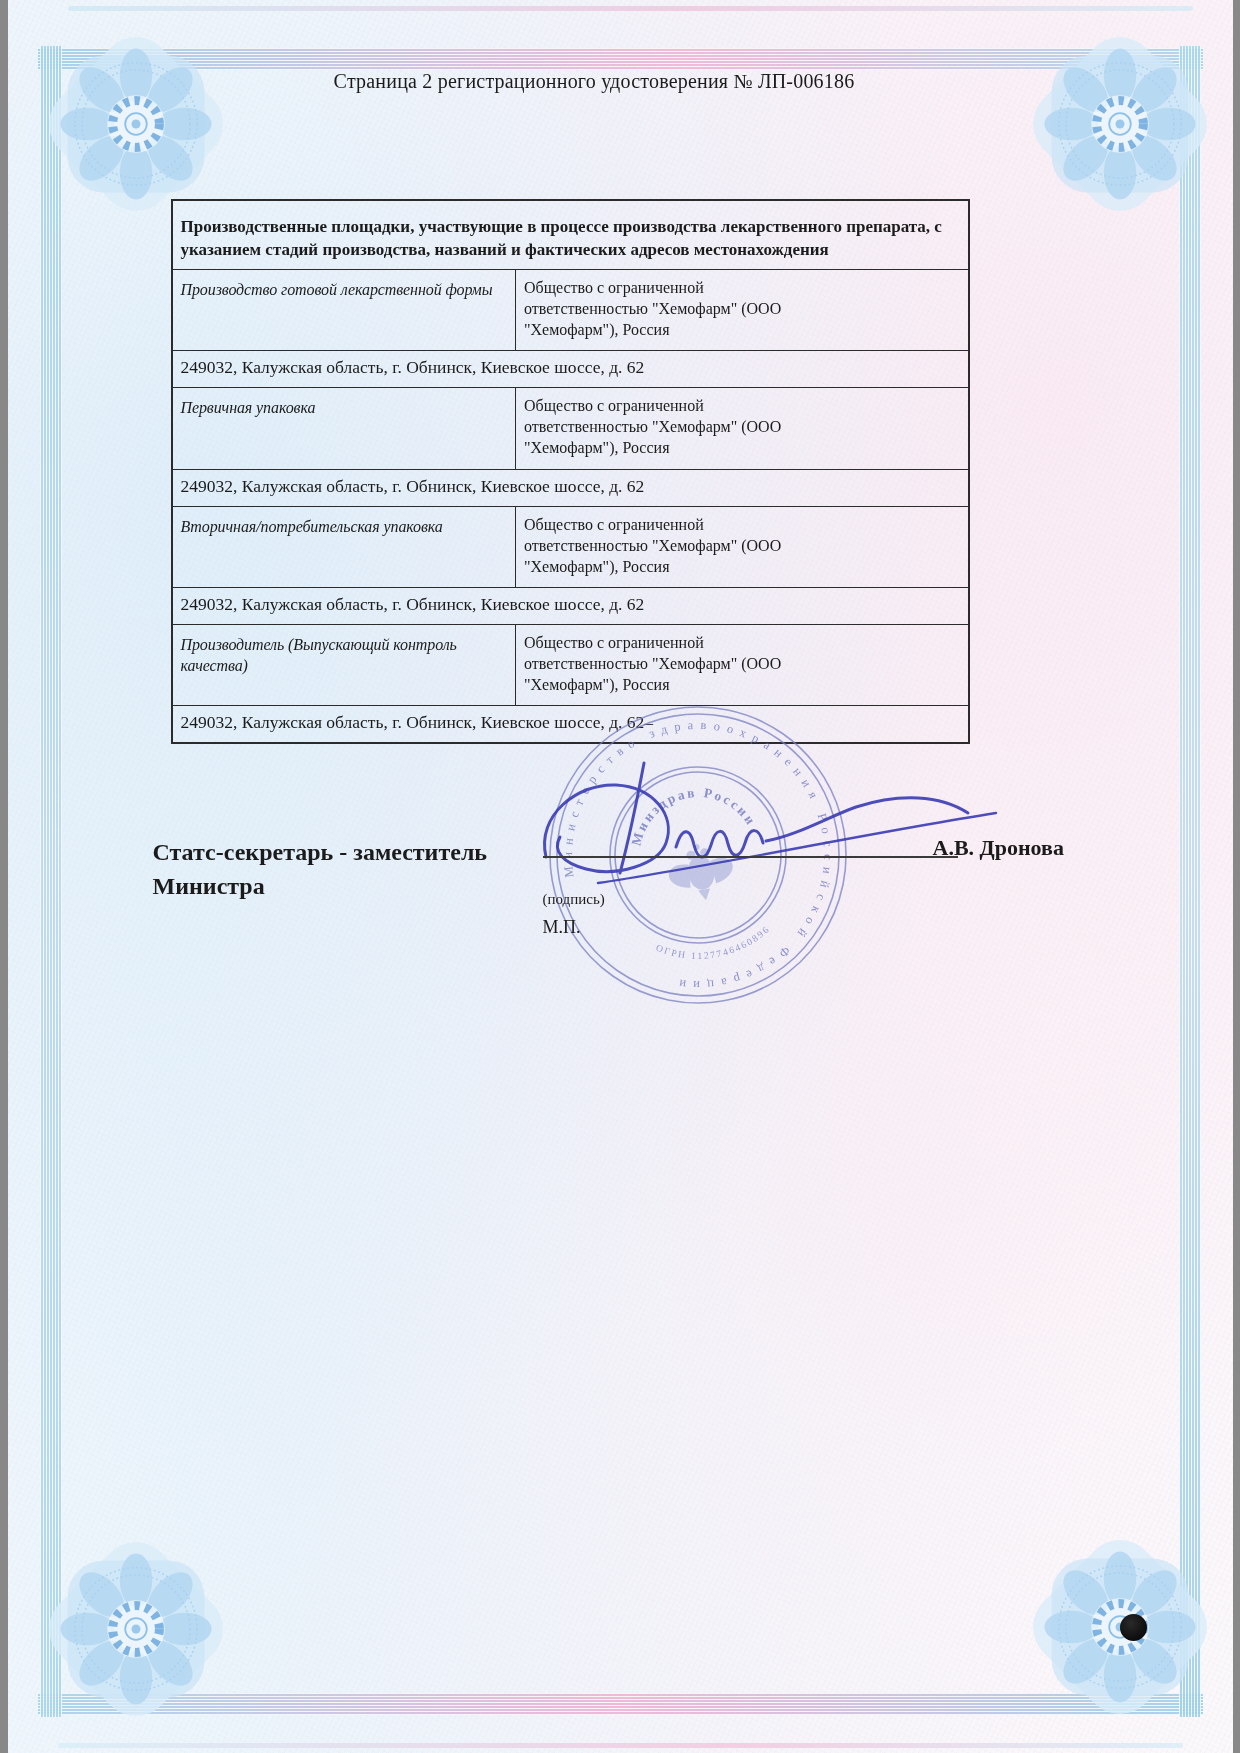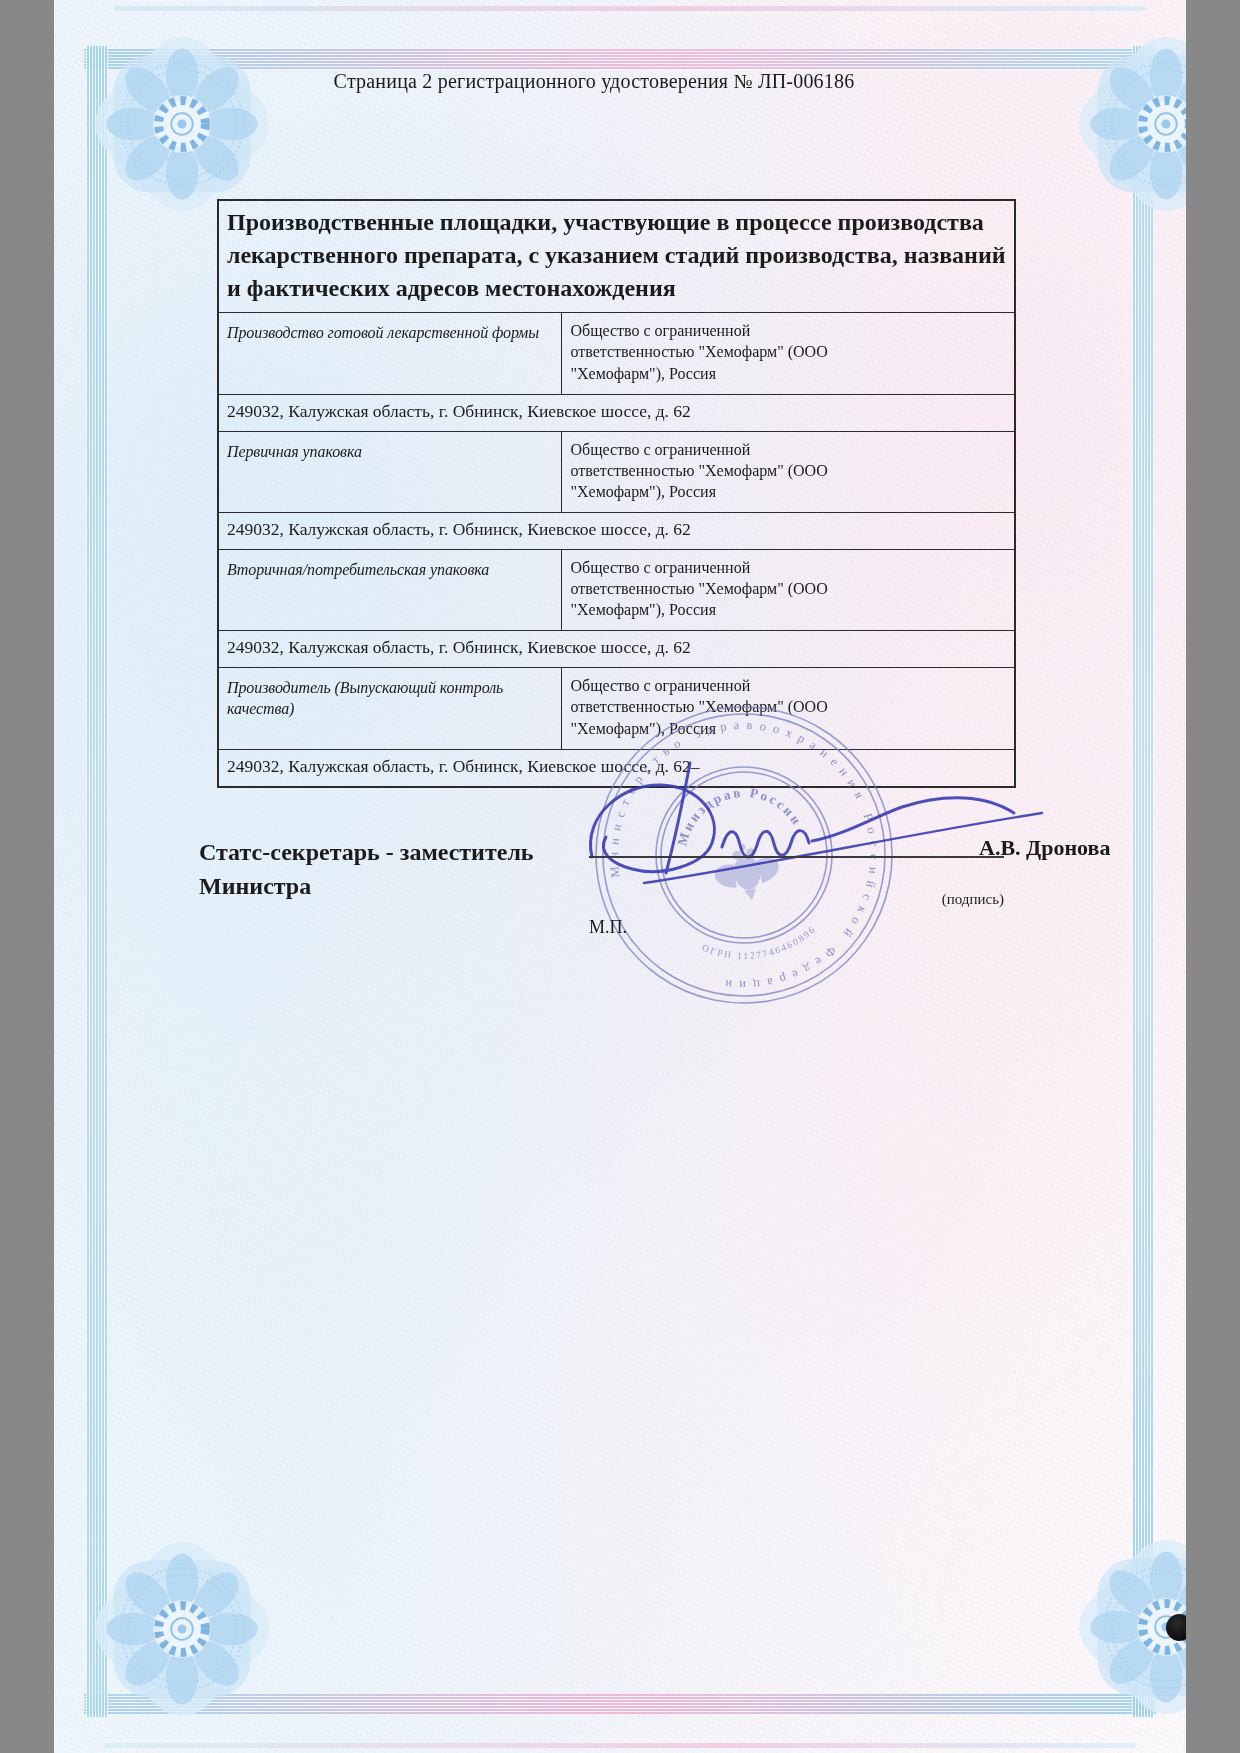--- a/index.html
+++ b/index.html
@@ -1,17 +1,17 @@
 <!DOCTYPE html>
 <html><head>
 <meta charset="utf-8">
 <style>
   html,body{margin:0;padding:0;background:#888;}
   .page{
-    position:relative;width:1132px;height:1753px;margin:0 auto;overflow:hidden;
+    position:relative;width:1225px;height:1753px;margin:0 auto;overflow:hidden;
     background-color:#fbfcfd;
     background-image:
       radial-gradient(ellipse at 16% 28%, rgba(203,228,246,.55), transparent 55%),
       radial-gradient(ellipse at 86% 22%, rgba(248,216,232,.45), transparent 55%),
       radial-gradient(ellipse at 74% 72%, rgba(251,233,241,.45), transparent 60%),
       radial-gradient(ellipse at 22% 82%, rgba(212,234,248,.5), transparent 60%),
       repeating-linear-gradient(115deg, rgba(140,180,215,.055) 0 1.5px, transparent 1.5px 5px),
       repeating-linear-gradient(25deg, rgba(215,150,185,.045) 0 1.5px, transparent 1.5px 5px);
     font-family:"Liberation Serif", serif;color:#1b1b1b;
   }
@@ -40,32 +40,32 @@
   .hole-dot{position:absolute;left:1112px;top:1614px;width:27px;height:27px;border-radius:50%;
     background:radial-gradient(circle at 40% 35%, #2a2a2a, #0c0c0c 70%);}
   
   .doc-header{position:absolute;top:70px;left:0;width:100%;text-align:center;
     font-size:20px;letter-spacing:.2px;transform:translateX(-26px);}
   
   .reg-table{position:absolute;left:163px;top:199px;width:795px;border:2px solid #2b2b2b;
     background:rgba(255,255,255,.0);}
   .trow{display:flex;border-top:1.6px solid #2b2b2b;}
   .trow:first-child{border-top:none;}
-  .thead-cell{padding:5px 8px 7px;font-weight:bold;font-size:24px;line-height:1.38;}
+  .thead-cell{padding:14px 8px 7px;font-weight:bold;font-size:17px;line-height:1.38;}
   .cell-stage{width:43.2%;box-sizing:border-box;padding:10px 8px 10px;font-style:italic;
     font-size:16px;letter-spacing:-.1px;border-right:1.6px solid #2b2b2b;line-height:1.3;}
   .cell-company{flex:1;box-sizing:border-box;padding:7px 8px 10px;font-size:16px;line-height:1.32;}
   .cell-company span{display:block;width:272px;}
   .cell-addr{width:100%;box-sizing:border-box;padding:6px 8px 9px;font-size:17.5px;}
   
   .sign-title{position:absolute;left:145px;top:835px;width:400px;font-weight:bold;
     font-size:24px;line-height:1.42;}
   .sign-name{position:absolute;left:925px;top:835px;font-weight:bold;font-size:22px;}
   .sign-rule{position:absolute;left:535px;top:856px;width:415px;height:2px;background:#3a3a3a;}
-  .sign-label{position:absolute;left:535px;top:891px;width:415px;text-align:right;font-size:15px;}
+  .sign-label{position:absolute;left:535px;top:891px;width:415px;text-align:left;font-size:15px;}
   .seal-mark{position:absolute;left:535px;top:917px;width:415px;text-align:left;font-size:18px;}
   .stamp{position:absolute;left:530px;top:695px;width:320px;height:320px;
     transform:rotate(-10deg);opacity:.85;}
   .signature-svg{position:absolute;left:440px;top:755px;width:560px;height:140px;}
 </style>
 </head>
 <body>
 
 <div class="page">
 

